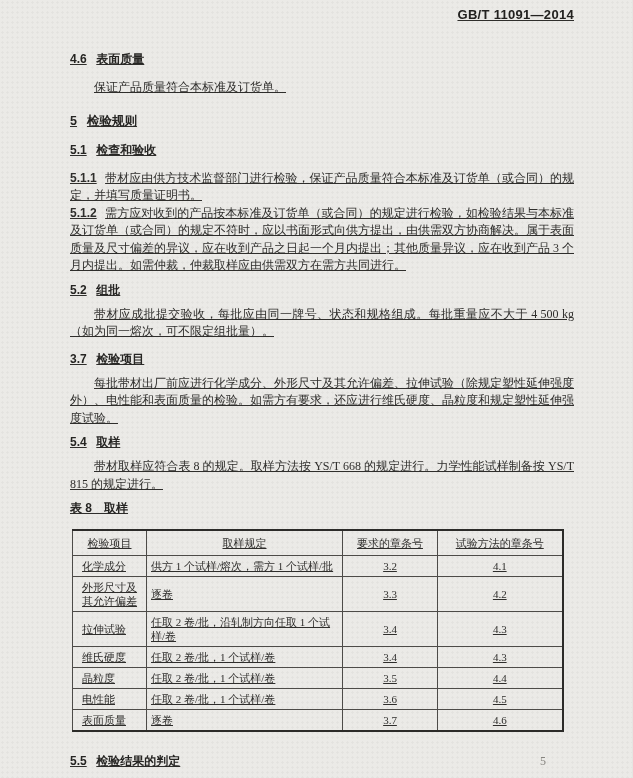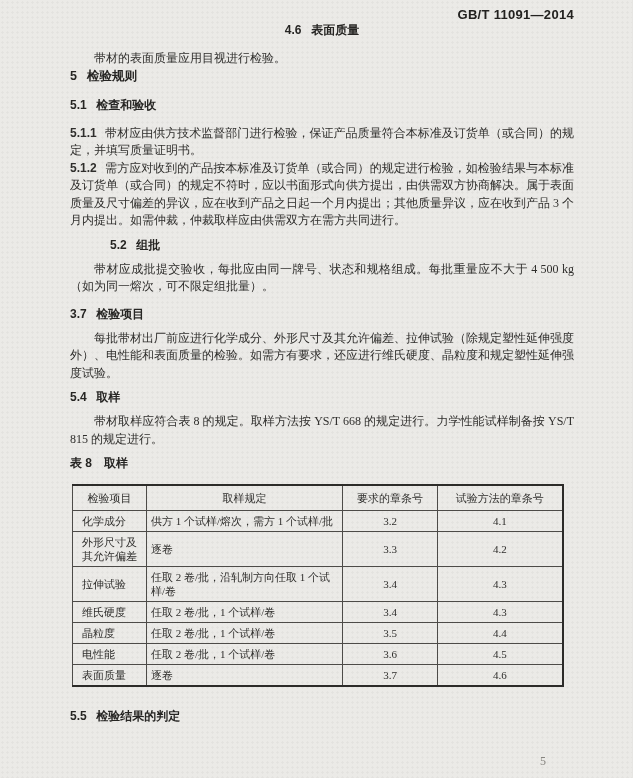--- a/index.html
+++ b/index.html
@@ -4,45 +4,46 @@
 <style>
   html,body{margin:0;padding:0;}
   body{width:633px;height:778px;background:#e6e5e2;}
   .page{
     position:relative;width:632px;height:778px;overflow:hidden;
     background-color:#ebeae7;
     background-image:radial-gradient(rgba(110,110,110,0.06) 1px, transparent 1.2px);
     background-size:5px 5px;
     font-family:"Liberation Serif","DejaVu Serif",serif;
     color:#2f2e2c;
+    text-decoration:underline;
   }
   .content{padding:7px 58px 0 70px;}
   .doc-header{
     margin:0;text-align:right;
     font-family:"Liberation Sans","DejaVu Sans",sans-serif;
     font-weight:bold;font-size:13px;color:#22211f;letter-spacing:0.3px;
   }
   .h{
     font-family:"Liberation Sans","DejaVu Sans",sans-serif;
     font-weight:bold;font-size:12px;color:#262523;line-height:16px;margin:0;
   }
   .h .num{margin-right:0.8em;}
   .para{font-size:12px;line-height:17.5px;text-align:justify;margin:0;color:#2f2e2c;}
   .indent{text-indent:2em;}
   .clause .num{
     font-family:"Liberation Sans","DejaVu Sans",sans-serif;
     font-weight:bold;margin-right:0.7em;white-space:nowrap;
   }
-  #h46{text-align:center;}
+  #h46{margin-top:29px;}
   #p46{margin-top:12px;}
-  #h5{font-size:12.5px;}
+  #h5{margin-top:16px;font-size:12.5px;}
   #h51{margin-top:13px;}
   #p511{margin-top:12px;}
   #p512{margin-top:0;}
-  #h52{margin-top:7px;margin-left:40px;}
+  #h52{margin-top:7px;}
   #p52{margin-top:8px;}
   #h53{margin-top:10px;}
   #p53{margin-top:8px;}
   #h54{margin-top:7px;}
   #p54{margin-top:8px;}
   .tbl-caption{
     margin-top:7px;text-align:left;
     font-family:"Liberation Sans","DejaVu Sans",sans-serif;
     font-weight:bold;font-size:12px;color:#262523;
   }
@@ -70,21 +71,21 @@
 </style>
 </head>
 <body>
 
 <div class="page">
   <div class="content">
 
     <p class="doc-header">GB/T 11091—2014</p>
 
     <p class="h" id="h46"><span class="num">4.6</span><span>表面质量</span></p>
-    <p class="para indent" id="p46">带材的表面质量应用目视进行检验。</p>
+    <p class="para indent" id="p46">保证产品质量符合本标准及订货单。</p>
 
     <p class="h" id="h5"><span class="num">5</span><span>检验规则</span></p>
 
     <p class="h" id="h51"><span class="num">5.1</span><span>检查和验收</span></p>
 
     <p class="para clause" id="p511"><span class="num">5.1.1</span><span>带材应由供方技术监督部门进行检验，保证产品质量符合本标准及订货单（或合同）的规定，并填写质量证明书。</span></p>
 
     <p class="para clause" id="p512"><span class="num">5.1.2</span><span>需方应对收到的产品按本标准及订货单（或合同）的规定进行检验，如检验结果与本标准及订货单（或合同）的规定不符时，应以书面形式向供方提出，由供需双方协商解决。属于表面质量及尺寸偏差的异议，应在收到产品之日起一个月内提出；其他质量异议，应在收到产品 3 个月内提出。如需仲裁，仲裁取样应由供需双方在需方共同进行。</span></p>
 
     <p class="h" id="h52"><span class="num">5.2</span><span>组批</span></p>

